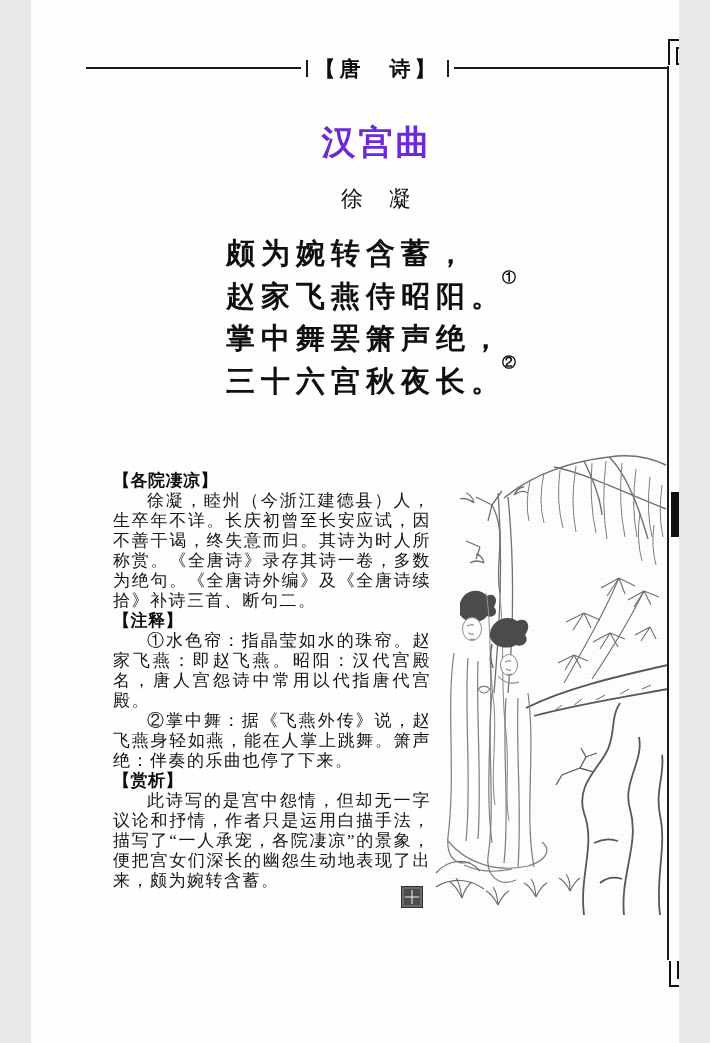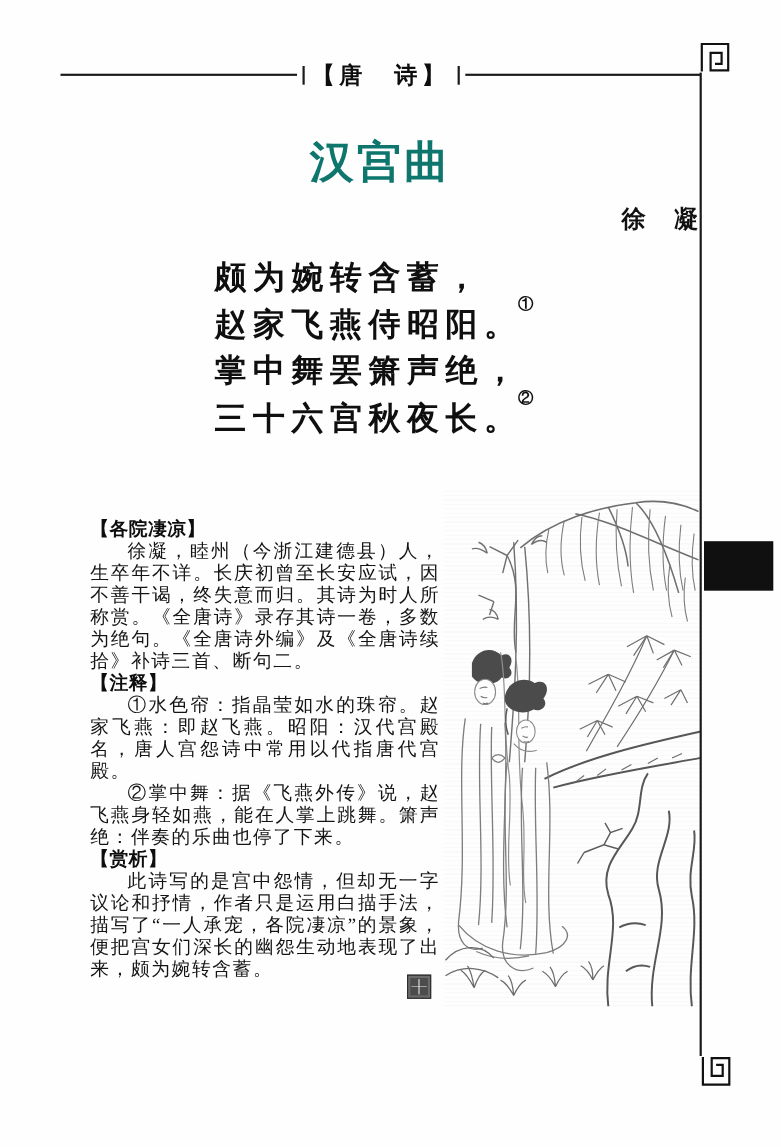--- a/index.html
+++ b/index.html
@@ -1,40 +1,40 @@
 <!DOCTYPE html>
 <html lang="zh"><head>
 <meta charset="utf-8">
 <style>
   html,body{margin:0;padding:0;background:#e8e8e8;}
   .page{
-    position:relative;width:710px;height:1043px;margin:0 auto;
+    position:relative;width:648px;height:1043px;margin:0 auto;
     background:#fefefe;overflow:hidden;color:#1a1a1a;
     font-family:"Liberation Serif",serif;
   }
   
   .band{position:absolute;left:55px;width:582px;display:flex;align-items:center;}
   .band .rule{flex:1;height:2px;background:#1b1b1b;}
   .band .tick{width:2px;height:17px;background:#1b1b1b;margin:0 5px;}
   .band-label{
     font-family:"Liberation Sans",sans-serif;font-weight:900;
     font-size:21px;letter-spacing:4px;white-space:nowrap;color:#0d0d0d;
     padding:0 2px;line-height:1;
   }
   .header-band{top:54px;height:28px;}
   .footer-band{top:946px;height:28px;}
   
   .page-title{
     position:absolute;left:55px;width:582px;top:120px;text-align:center;
     font-family:"Liberation Sans",sans-serif;font-weight:900;
-    font-size:40px;letter-spacing:3px;color:#0f766e;
+    font-size:34px;letter-spacing:3px;color:#6d28d9;
   }
   .author{
-    position:absolute;left:55px;width:582px;top:184px;text-align:right;
-    font-family:"Liberation Sans",sans-serif;font-weight:700;
+    position:absolute;left:55px;width:582px;top:184px;text-align:center;
+    font-family:"Liberation Sans",sans-serif;font-weight:400;
     font-size:22px;letter-spacing:2px;color:#111;
   }
   
   .poem{position:absolute;left:195px;top:229px;}
   .poem-line{
     font-weight:bold;font-size:29px;letter-spacing:6px;
     line-height:37px;white-space:nowrap;color:#0f0f0f;
   }
   .note-ref{
     font-size:14px;letter-spacing:0;position:relative;top:-13px;margin-left:-4px;

